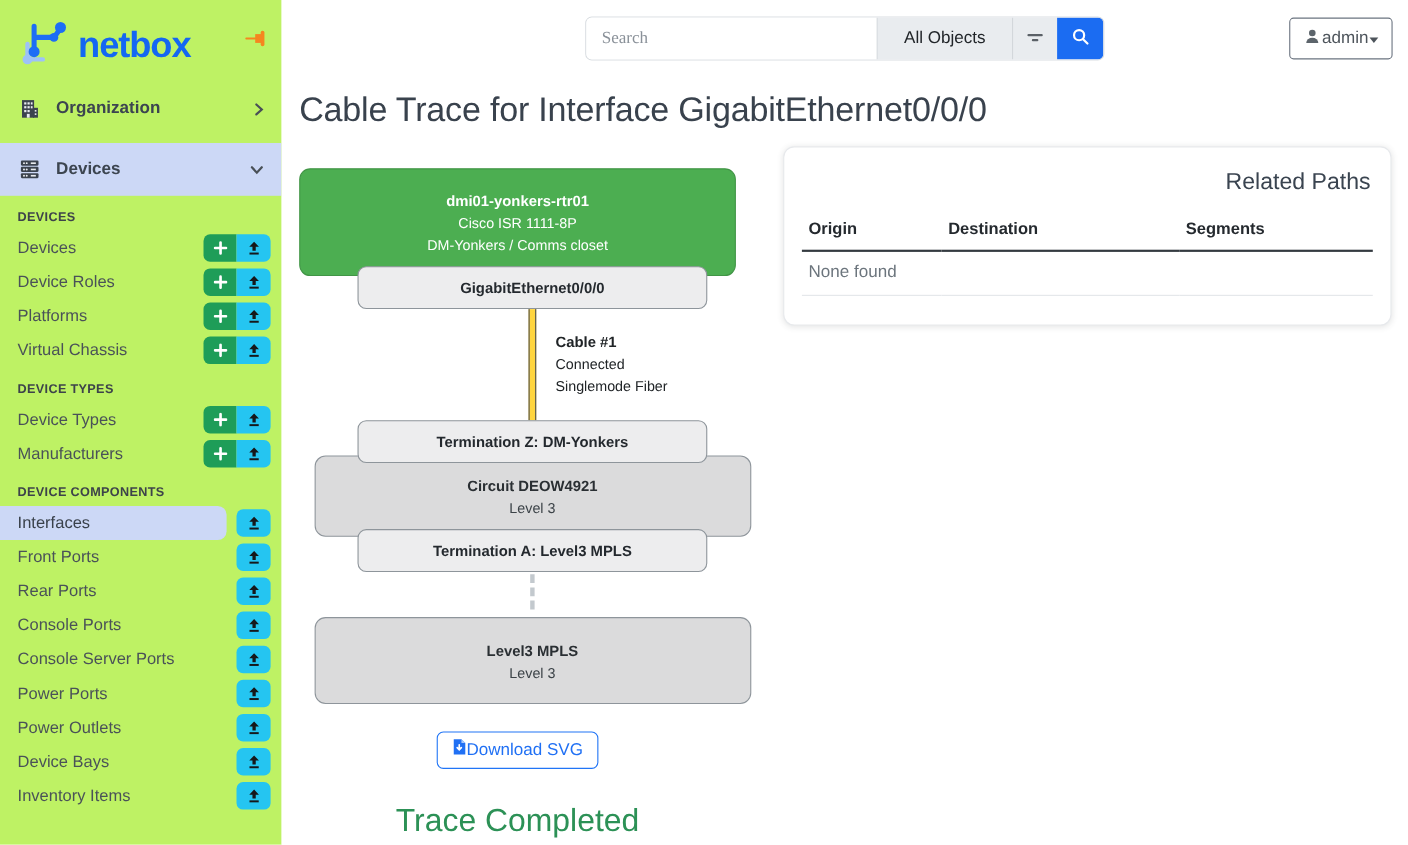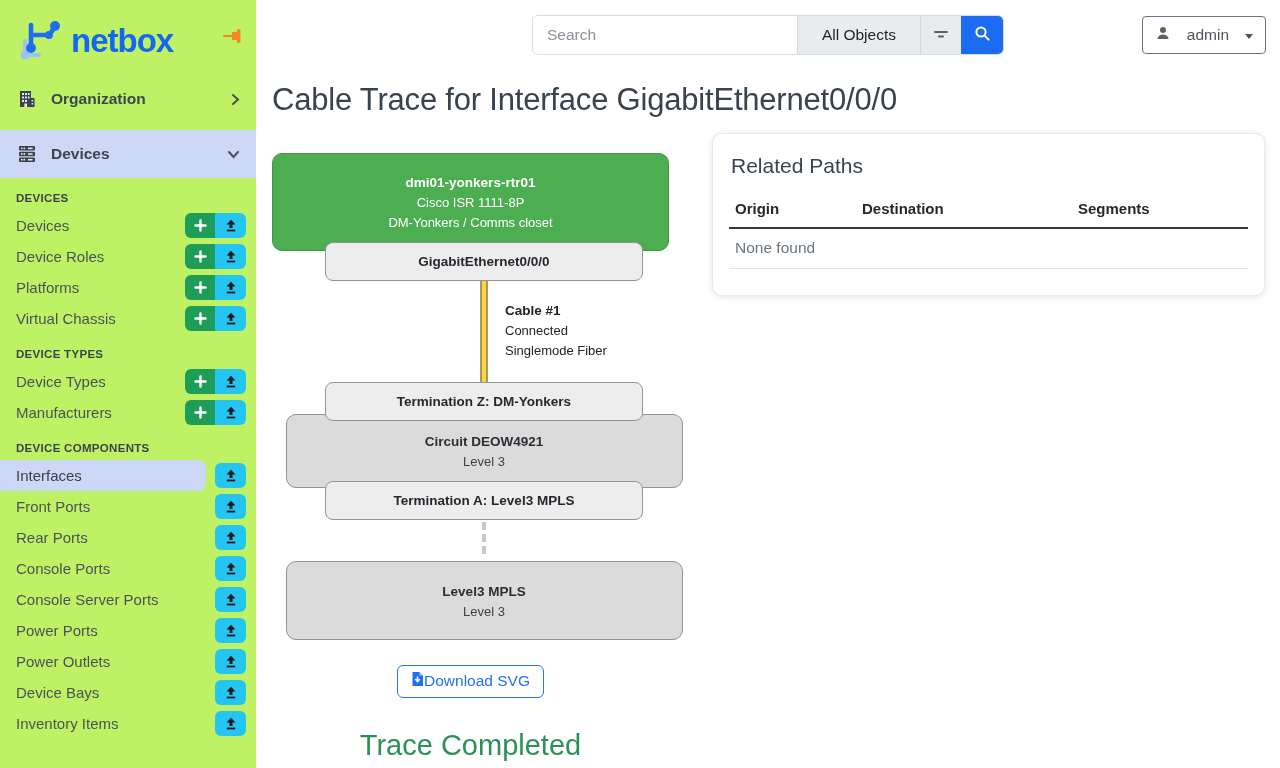--- a/index.html
+++ b/index.html
@@ -29,26 +29,26 @@
   .btn-group { display:flex; margin-left:auto; }
   .btn-group button { border:none; padding:0; margin:0; height:25px; display:flex; align-items:center; justify-content:center; cursor:pointer; }
   .btn-add { width:30px; background:#1e9d58; border-radius:6px 0 0 6px; }
   .btn-import { width:31px; background:#25c5f1; border-radius:0 6px 6px 0; }
   .btn-import.solo { border-radius:6px; }
 
   
   .main { flex:1; background:#fff; position:relative; overflow:hidden; }
   .topbar { height:70px; display:flex; align-items:center; justify-content:center; position:relative; }
   .search-group { display:flex; height:40px; width:472px; border:1px solid #d9dde1; border-radius:6px; overflow:hidden; background:#fff; }
-  .search-input { flex:1; border:none; outline:none; padding:0 14px; font-size:15.5px; color:#212529; font-family:Liberation Sans, sans-serif; }
+  .search-input { flex:1; border:none; outline:none; padding:0 14px; font-size:15.5px; color:#212529; font-family:Liberation Serif, serif; }
   .search-input::placeholder { color:#8a9199; }
   .scope-select { background:#e9ecef; display:flex; align-items:center; padding:0 24px; font-size:15.5px; color:#212529; border-left:1px solid #d9dde1; cursor:pointer; white-space:nowrap; }
   .filter-btn { width:41px; background:#e9ecef; border:none; border-left:1px solid #d3d7db; display:flex; align-items:center; justify-content:center; cursor:pointer; }
   .search-btn { width:42px; background:#1b6cf2; border:none; display:flex; align-items:center; justify-content:center; cursor:pointer; }
-  .user-menu { position:absolute; right:14px; top:16px; height:38px; border:1px solid #6b7480; border-radius:4px; display:flex; align-items:center; padding:0 12px; gap:16px; color:#4d545b; font-size:15.5px; cursor:pointer; background:#fff; }
+  .user-menu { position:absolute; right:14px; top:16px; height:38px; border:1px solid #6b7480; border-radius:4px; display:flex; align-items:center; padding:0 12px; gap:1px; color:#4d545b; font-size:15.5px; cursor:pointer; background:#fff; }
   .caret-down { width:0; height:0; border-left:4.5px solid transparent; border-right:4.5px solid transparent; border-top:5px solid #4d545b; margin-top:2px; }
 
   .page-title { margin:12px 16px 0; font-size:31px; font-weight:400; color:#39424d; letter-spacing:-.2px; }
 
   .content { display:flex; align-items:flex-start; padding:0 15px 0 16px; margin-top:15px; }
   .trace-col { width:424px; flex-shrink:0; }
 
   
   .node-green { width:397px; height:98px; margin-top:20px; background:#4cae51; border:1px solid #419546; border-radius:10px; color:#fff; text-align:center; padding-top:19px; line-height:20px; position:relative; z-index:1; cursor:pointer; }
   .node-green .nname { font-weight:700; font-size:13.5px; }
@@ -65,21 +65,21 @@
   .node-circuit .nsub, .node-far .nsub { font-size:13px; color:#3c4348; }
   .dash-seg { position:relative; height:41px; }
   .dash-line { position:absolute; left:50%; transform:translateX(-50%); top:2px; height:32px; border-left:4px dashed #c3c9ce; }
   .node-far { width:397px; height:79px; margin:0 auto; background:#dbdbdc; border:1px solid #8e959b; border-radius:10px; text-align:center; padding-top:20px; line-height:20px; cursor:pointer; }
   .dl-row { width:397px; text-align:center; margin-top:25px; }
   .dl-btn { display:inline-flex; align-items:center; gap:0; border:1px solid #2175f6; color:#2070f4; background:#fff; border-radius:6px; padding:5px 13px 6px; font-size:15.5px; font-family:"Liberation Sans", sans-serif; cursor:pointer; }
   .trace-status { width:397px; text-align:center; color:#2c9156; font-size:29px; margin-top:31px; }
 
   
   .paths-card { flex:1; margin-left:16px; background:#fff; border:1px solid #e7e9ec; border-radius:10px; box-shadow:0 1px 6px rgba(60,64,67,.14); padding:16px 16px 26px; }
-  .paths-title { font-size:21px; font-weight:400; color:#3a4450; margin:4px 2px 14px; }
+  .paths-title { font-size:21px; font-weight:400; color:#3a4450; margin:4px 2px 14px;text-align:right; }
   .paths-table { width:100%; border-collapse:collapse; }
   .paths-table th { text-align:left; font-size:15px; color:#24292e; padding:8px 6px 10px; border-bottom:2px solid #343a40; }
   .paths-table th.c1 { width:127px;margin-top:40px; } .paths-table th.c2 { width:216px; }
   .paths-table td { font-size:15.5px; color:#6c757d; padding:10px 6px 11px; border-bottom:1px solid #e3e6e9; }
 </style>
 </head>
 <body>
 
 <div class="app">
 

